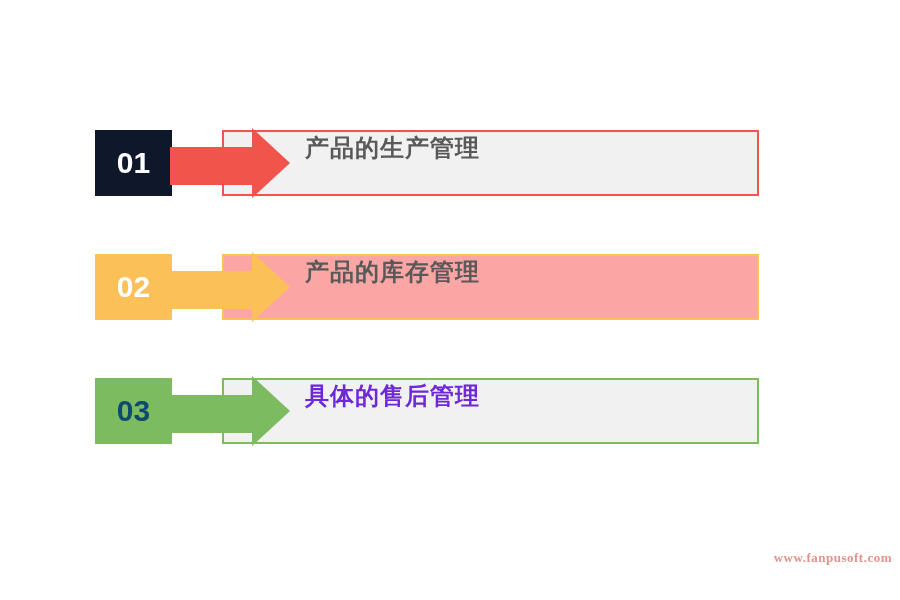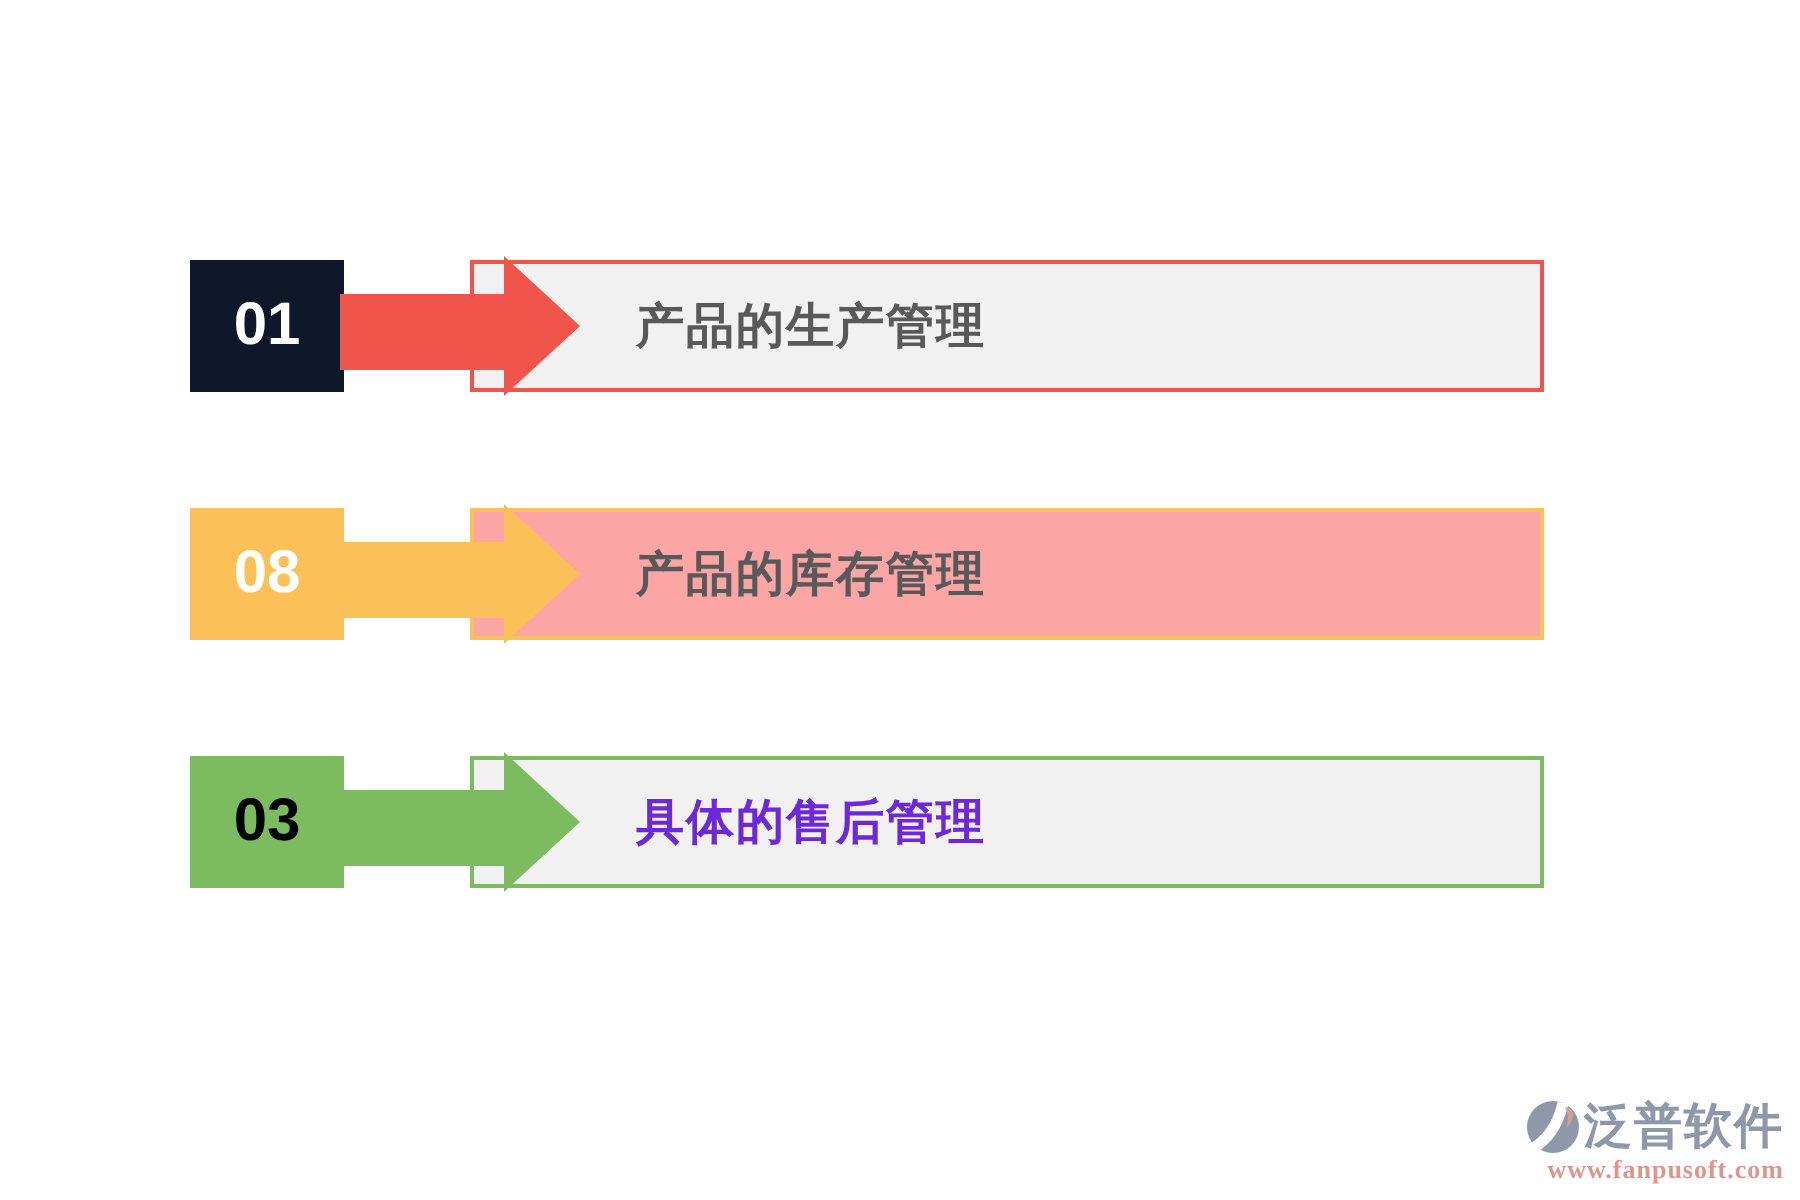--- a/index.html
+++ b/index.html
@@ -8,23 +8,23 @@
     font-family:"Liberation Sans","DejaVu Sans",sans-serif;
     background:#ffffff;
   }
   .step{position:absolute;left:0;width:900px;height:66px;}
   .step.s1{top:130px;}
   .step.s2{top:254px;}
   .step.s3{top:378px;}
 
   
   .panel{
-    position:absolute;left:235px;top:0;width:537px;height:66px;
+    position:absolute;left:222px;top:0;width:537px;height:66px;
     box-sizing:border-box;border:2px solid #000;background:#F1F1F1;
-    display:flex;align-items:center;padding-left:81px;z-index:1;
+    display:flex;align-items:flex-start;padding-left:81px;z-index:1;
   }
   .title{
     font-size:24px;font-weight:bold;color:#595959;
     letter-spacing:1px;white-space:nowrap;
   }
 
   
   .num{
     position:absolute;left:95px;top:0;width:77px;height:66px;
     display:flex;align-items:center;justify-content:center;
@@ -65,43 +65,35 @@
     <div class="arrow">
       <div class="stem" style="background-color: rgb(241, 84, 75);"></div>
       <div class="head" style="border-left-color: rgb(241, 84, 75);"></div>
     </div>
   </section>
 
   <section class="step s2">
     <div class="panel" style="background-color: #fca5a5; border-color: rgb(251, 192, 87);">
       <span class="title" style="color: rgb(89, 89, 89);">产品的库存管理</span>
     </div>
-    <div class="num" style="background-color: rgb(251, 192, 87); color: rgb(255, 255, 255);">08</div>
+    <div class="num" style="background-color: rgb(251, 192, 87); color: rgb(255, 255, 255);">02</div>
     <div class="arrow">
       <div class="stem" style="background-color: rgb(251, 192, 87);"></div>
       <div class="head" style="border-left-color: rgb(251, 192, 87);"></div>
     </div>
   </section>
 
   <section class="step s3">
     <div class="panel" style="background-color: rgb(241, 241, 241); border-color: rgb(124, 187, 96);">
       <span class="title" style="color: #6d28d9;">具体的售后管理</span>
     </div>
-    <div class="num" style="background-color: rgb(124, 187, 96); color: #000000;">03</div>
+    <div class="num" style="background-color: rgb(124, 187, 96); color: #0c4a6e;">03</div>
     <div class="arrow">
       <div class="stem" style="background-color: rgb(124, 187, 96);"></div>
       <div class="head" style="border-left-color: rgb(124, 187, 96);"></div>
     </div>
   </section>
 
   <footer class="logo">
-    <div class="logo-row">
-      <svg width="27" height="27" viewBox="0 0 27 27" aria-hidden="true">
-        <circle cx="13.5" cy="13.5" r="13" style="fill: rgb(142, 152, 170);"></circle>
-        <path d="M2 25 C 10.5 20.5 16 12.5 18.5 1.5" stroke="#ffffff" stroke-width="5.5" fill="none"></path>
-        <path d="M19.5 3.5 C 21.5 7.5 21.5 10.5 20 14 C 24 10.5 24.2 6.8 22.3 4.6 Z" style="fill: rgb(217, 160, 140);"></path>
-      </svg>
-      <span class="logo-name" style="color: rgb(142, 152, 170);">泛普软件</span>
-    </div>
     <span class="logo-url" style="color: rgb(226, 148, 140); margin-left: 24px;">www.fanpusoft.com</span>
   </footer>
 
 </div>
 
 </body></html>

